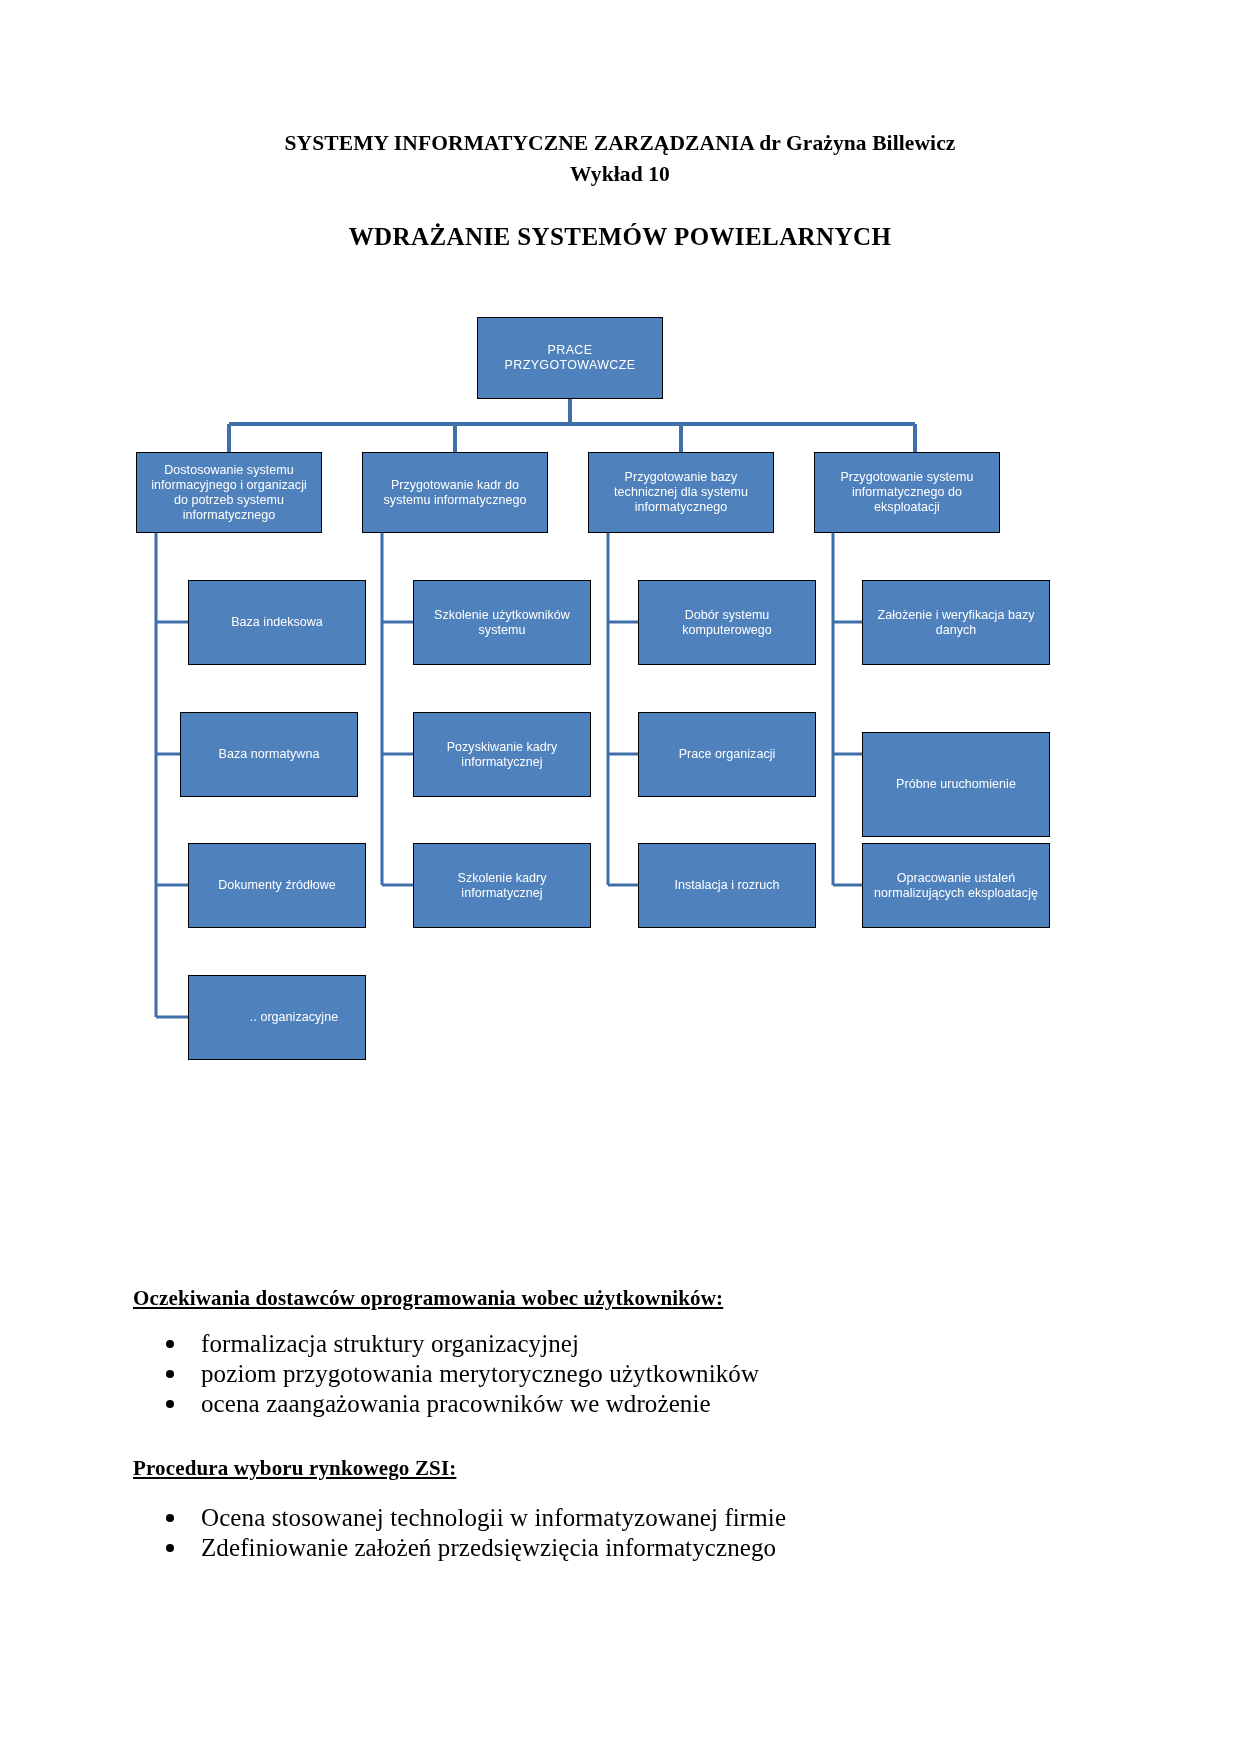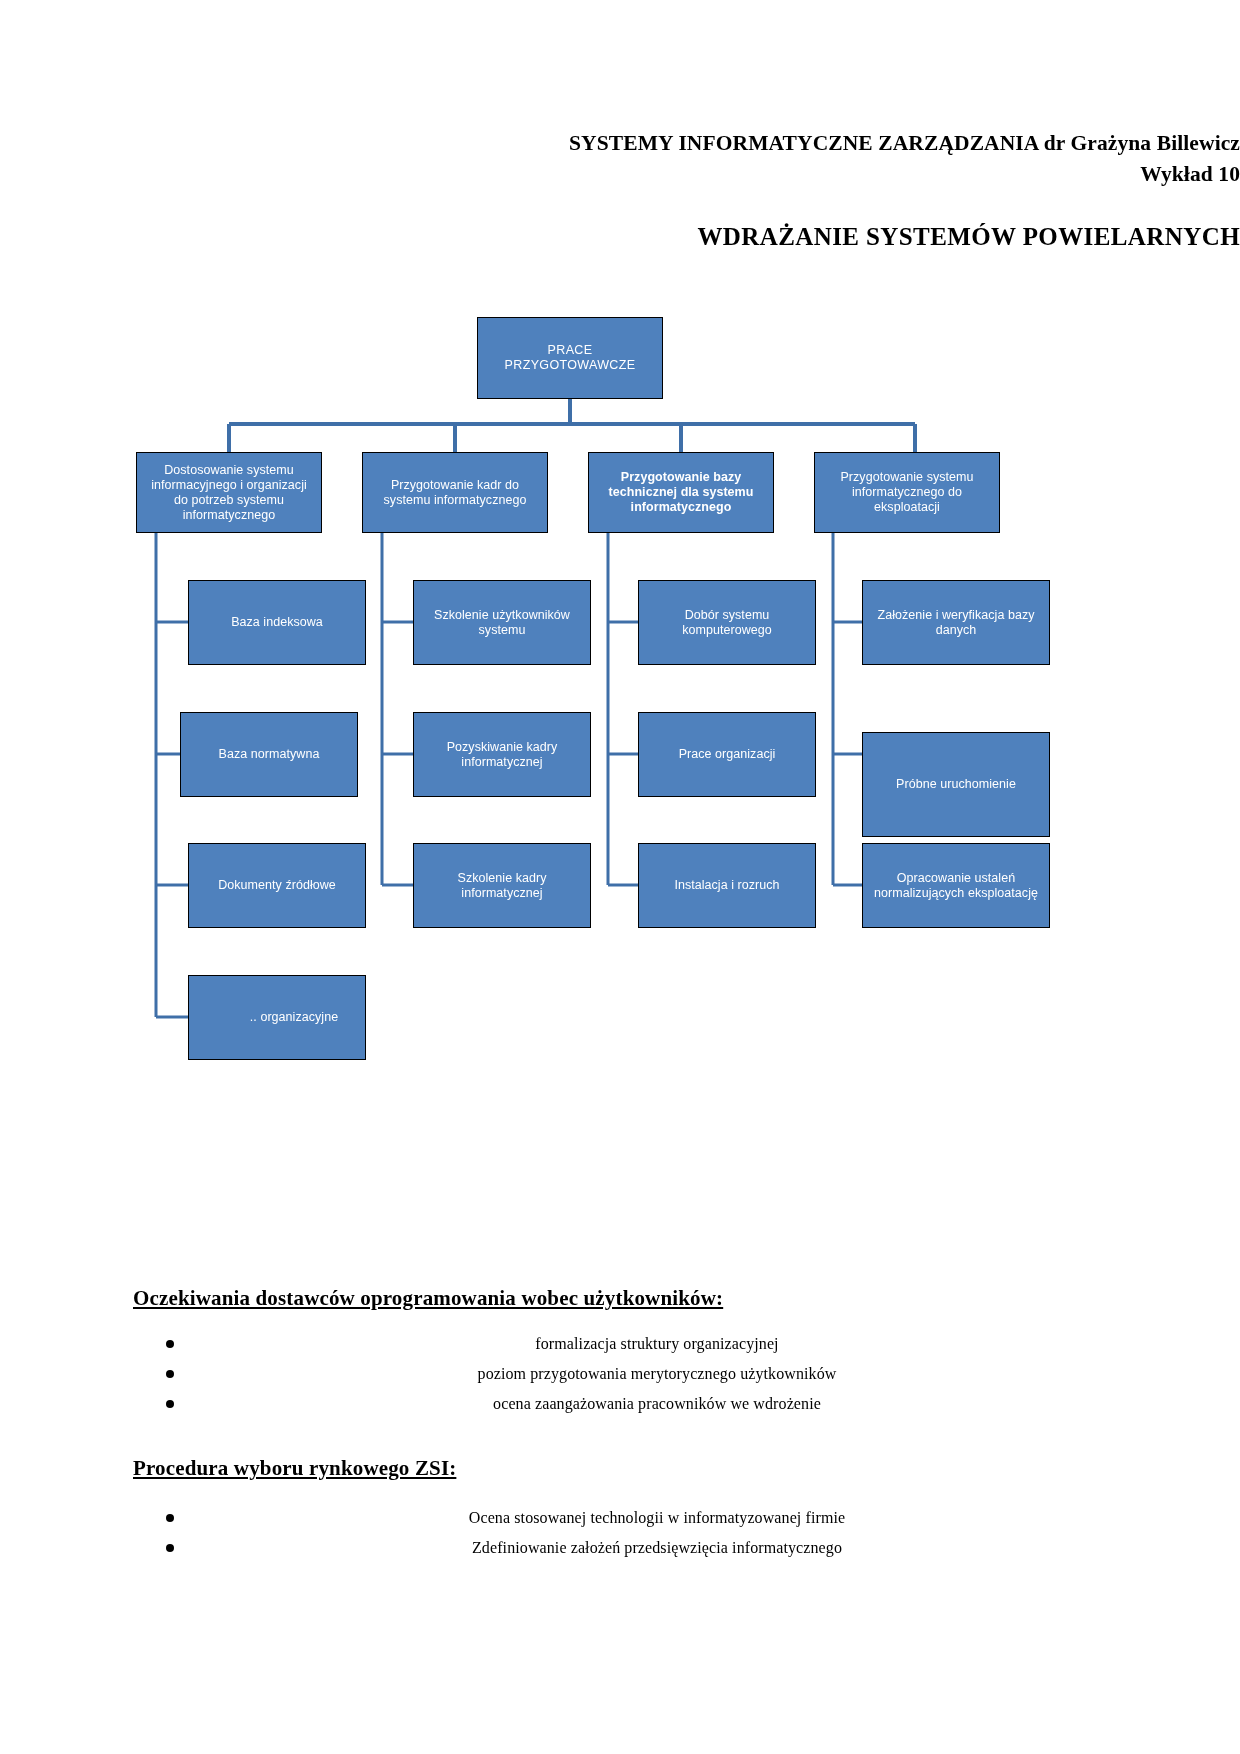--- a/index.html
+++ b/index.html
@@ -15,21 +15,21 @@
     font-family: "Liberation Serif", serif;
     overflow: hidden;
   }
 
   
   .header {
     position: absolute;
     left: 0;
     top: 128px;
     width: 1240px;
-    text-align: right;
+    text-align: center;
   }
   .header .title-line {
     font-family: "Liberation Serif", serif;
     font-weight: bold;
     font-size: 21.5px;
     color: #000000;
     line-height: 31px;
     letter-spacing: 0.1px;
   }
   .header .subtitle {
@@ -92,25 +92,24 @@
     letter-spacing: 0.15px;
   }
   .bullets {
     margin: 18px 0 0 0;
     padding: 0;
     list-style: none;
   }
   .bullets li {
     position: relative;
     font-family: "Liberation Serif", serif;
-    font-size: 16px;
+    font-size: 25px;
     line-height: 30px;
     padding-left: 68px;
     letter-spacing: 0.1px;
-    text-align: center;
   }
   .bullets li .dot {
     position: absolute;
     left: 33px;
     top: 11px;
     width: 8px;
     height: 8px;
     background: #000000;
     border-radius: 50%;
   }
@@ -171,21 +170,21 @@
   <div class="node root" style="left:477px; top:317px; width:186px; height:82px;">
     <span class="node-text">PRACE PRZYGOTOWAWCZE</span>
   </div>
 
   <div class="node" style="left:136px; top:452px; width:186px; height:81px;">
     <span class="node-text">Dostosowanie systemu informacyjnego i organizacji do potrzeb systemu informatycznego</span>
   </div>
   <div class="node" style="left:362px; top:452px; width:186px; height:81px;">
     <span class="node-text">Przygotowanie kadr do systemu informatycznego</span>
   </div>
-  <div class="node" style="left:588px; top:452px; width:186px; height:81px;font-weight:bold;">
+  <div class="node" style="left:588px; top:452px; width:186px; height:81px;">
     <span class="node-text">Przygotowanie bazy technicznej dla systemu informatycznego</span>
   </div>
   <div class="node" style="left:814px; top:452px; width:186px; height:81px;">
     <span class="node-text">Przygotowanie systemu informatycznego do eksploatacji</span>
   </div>
 
   <div class="node" style="left:188px; top:580px; width:178px; height:85px;">
     <span class="node-text">Baza indeksowa</span>
   </div>
   <div class="node" style="left:180px; top:712px; width:178px; height:85px;">

